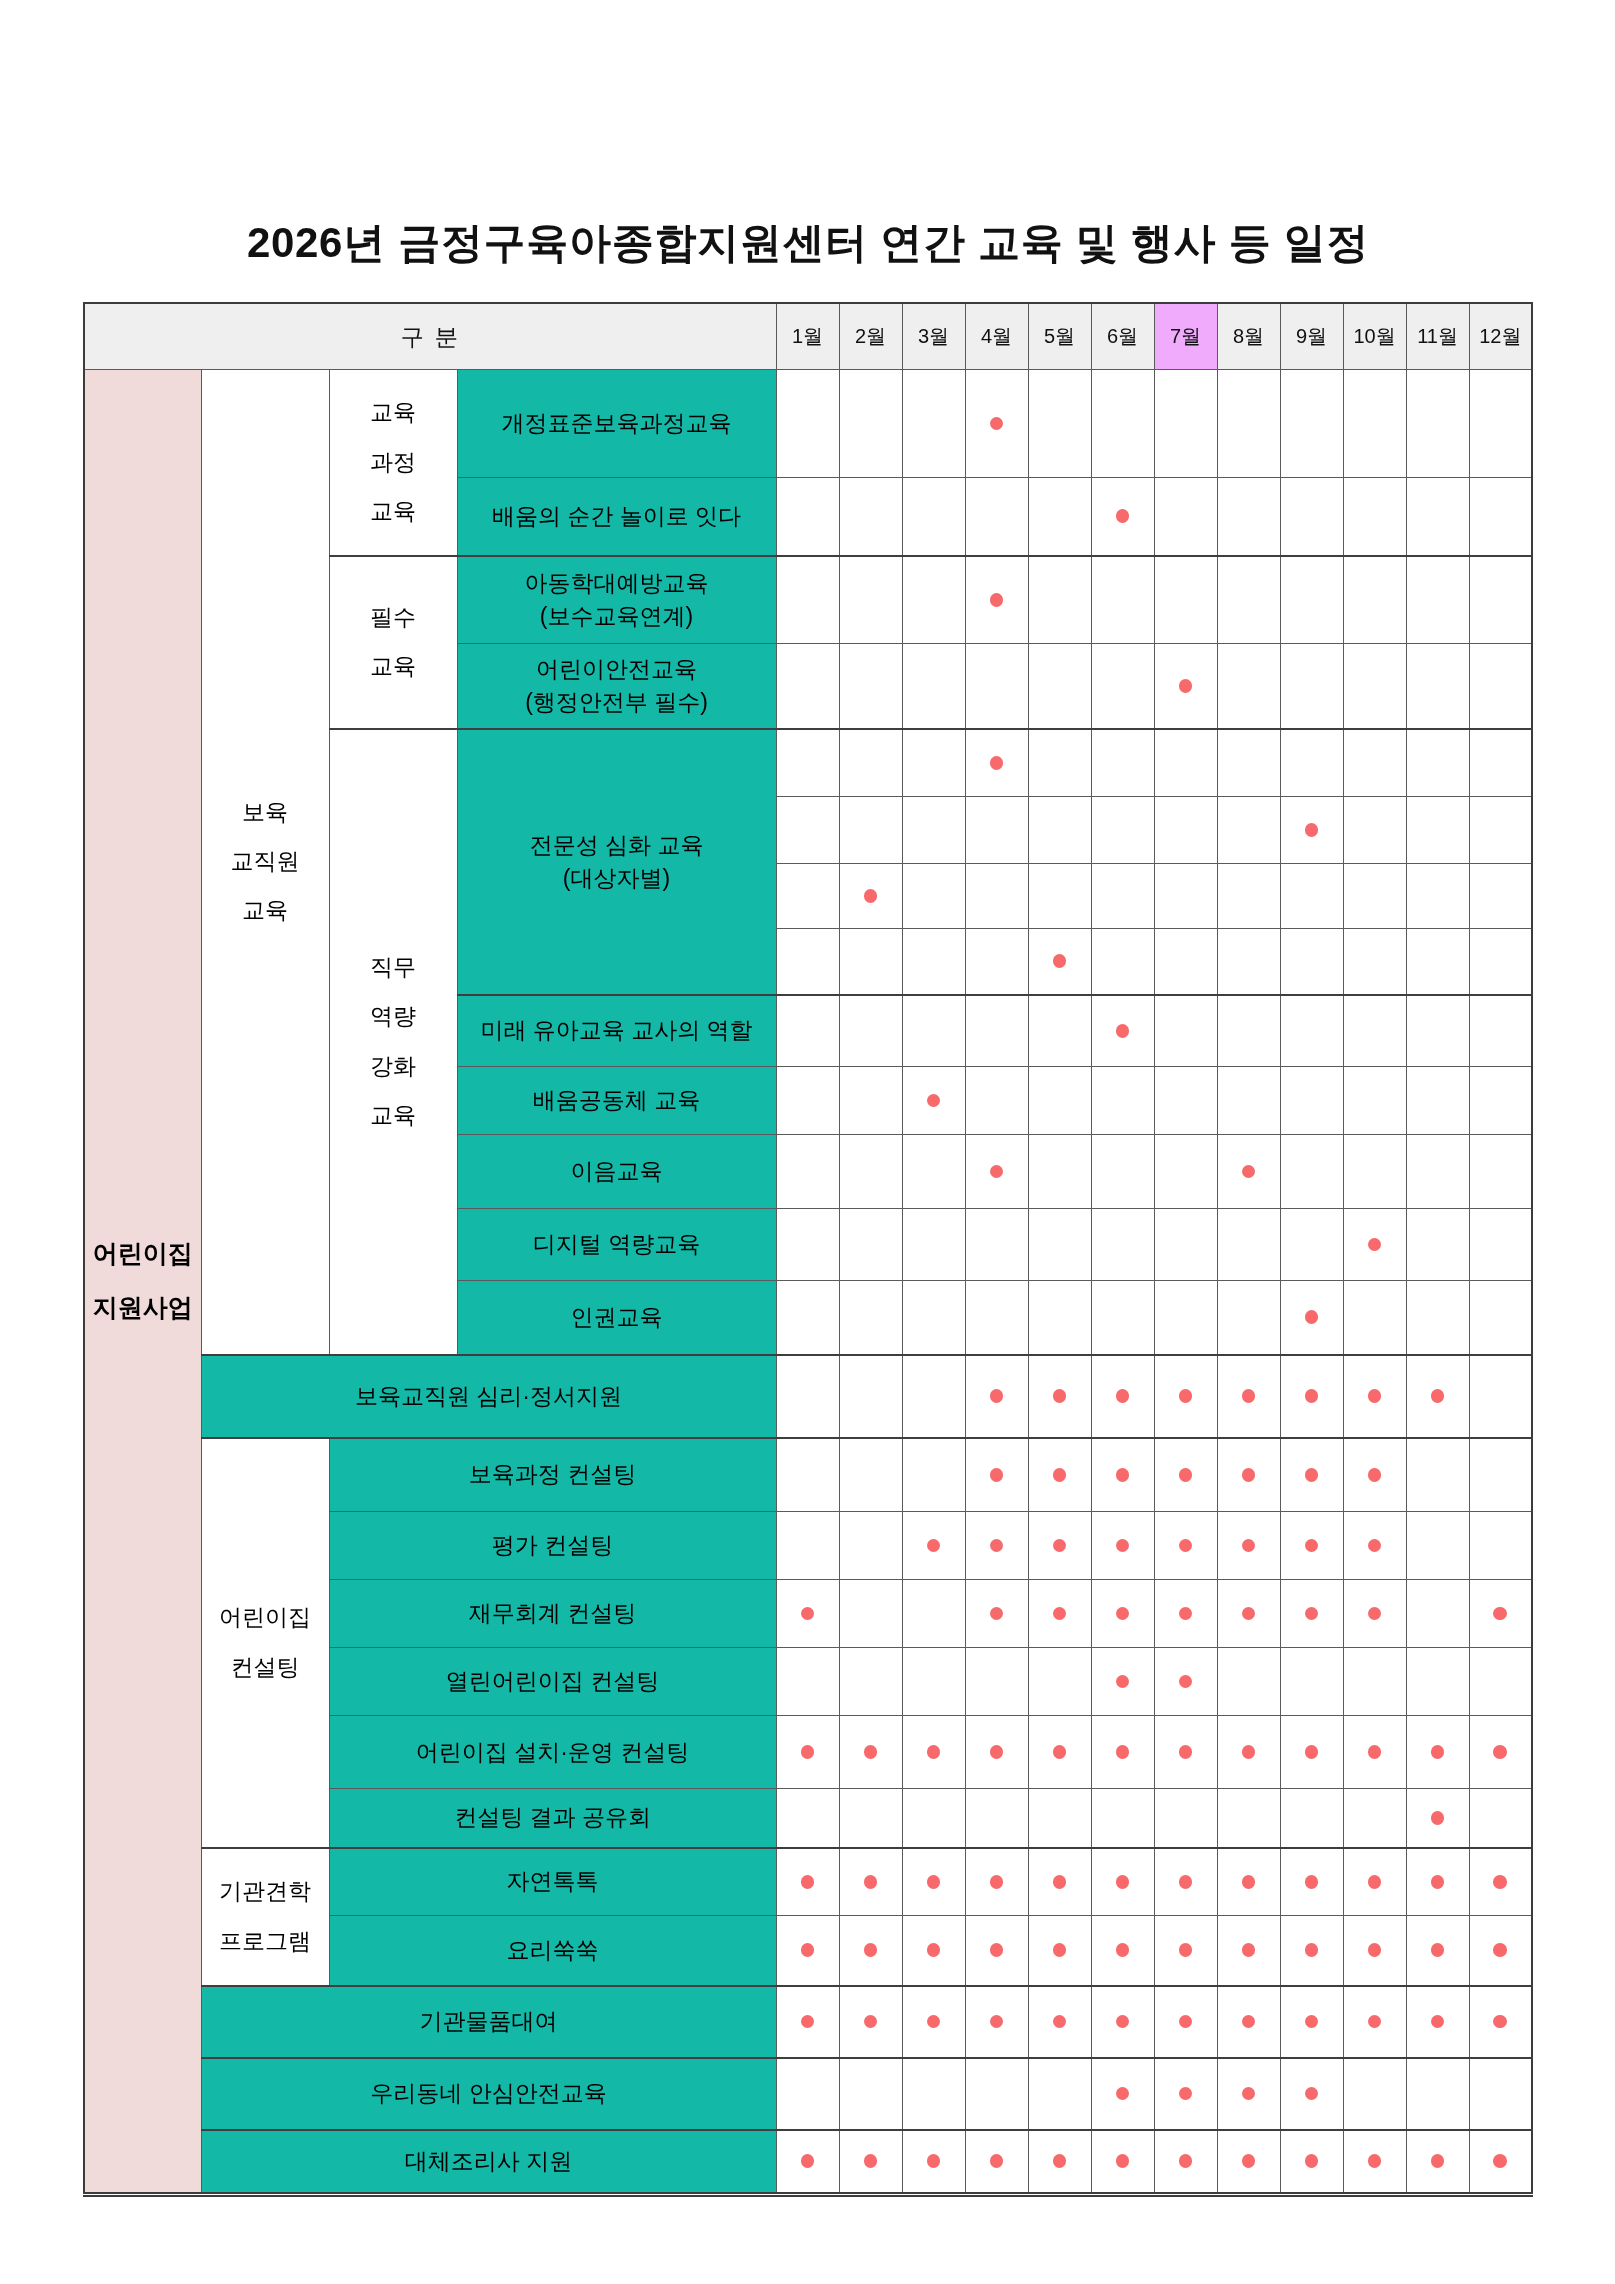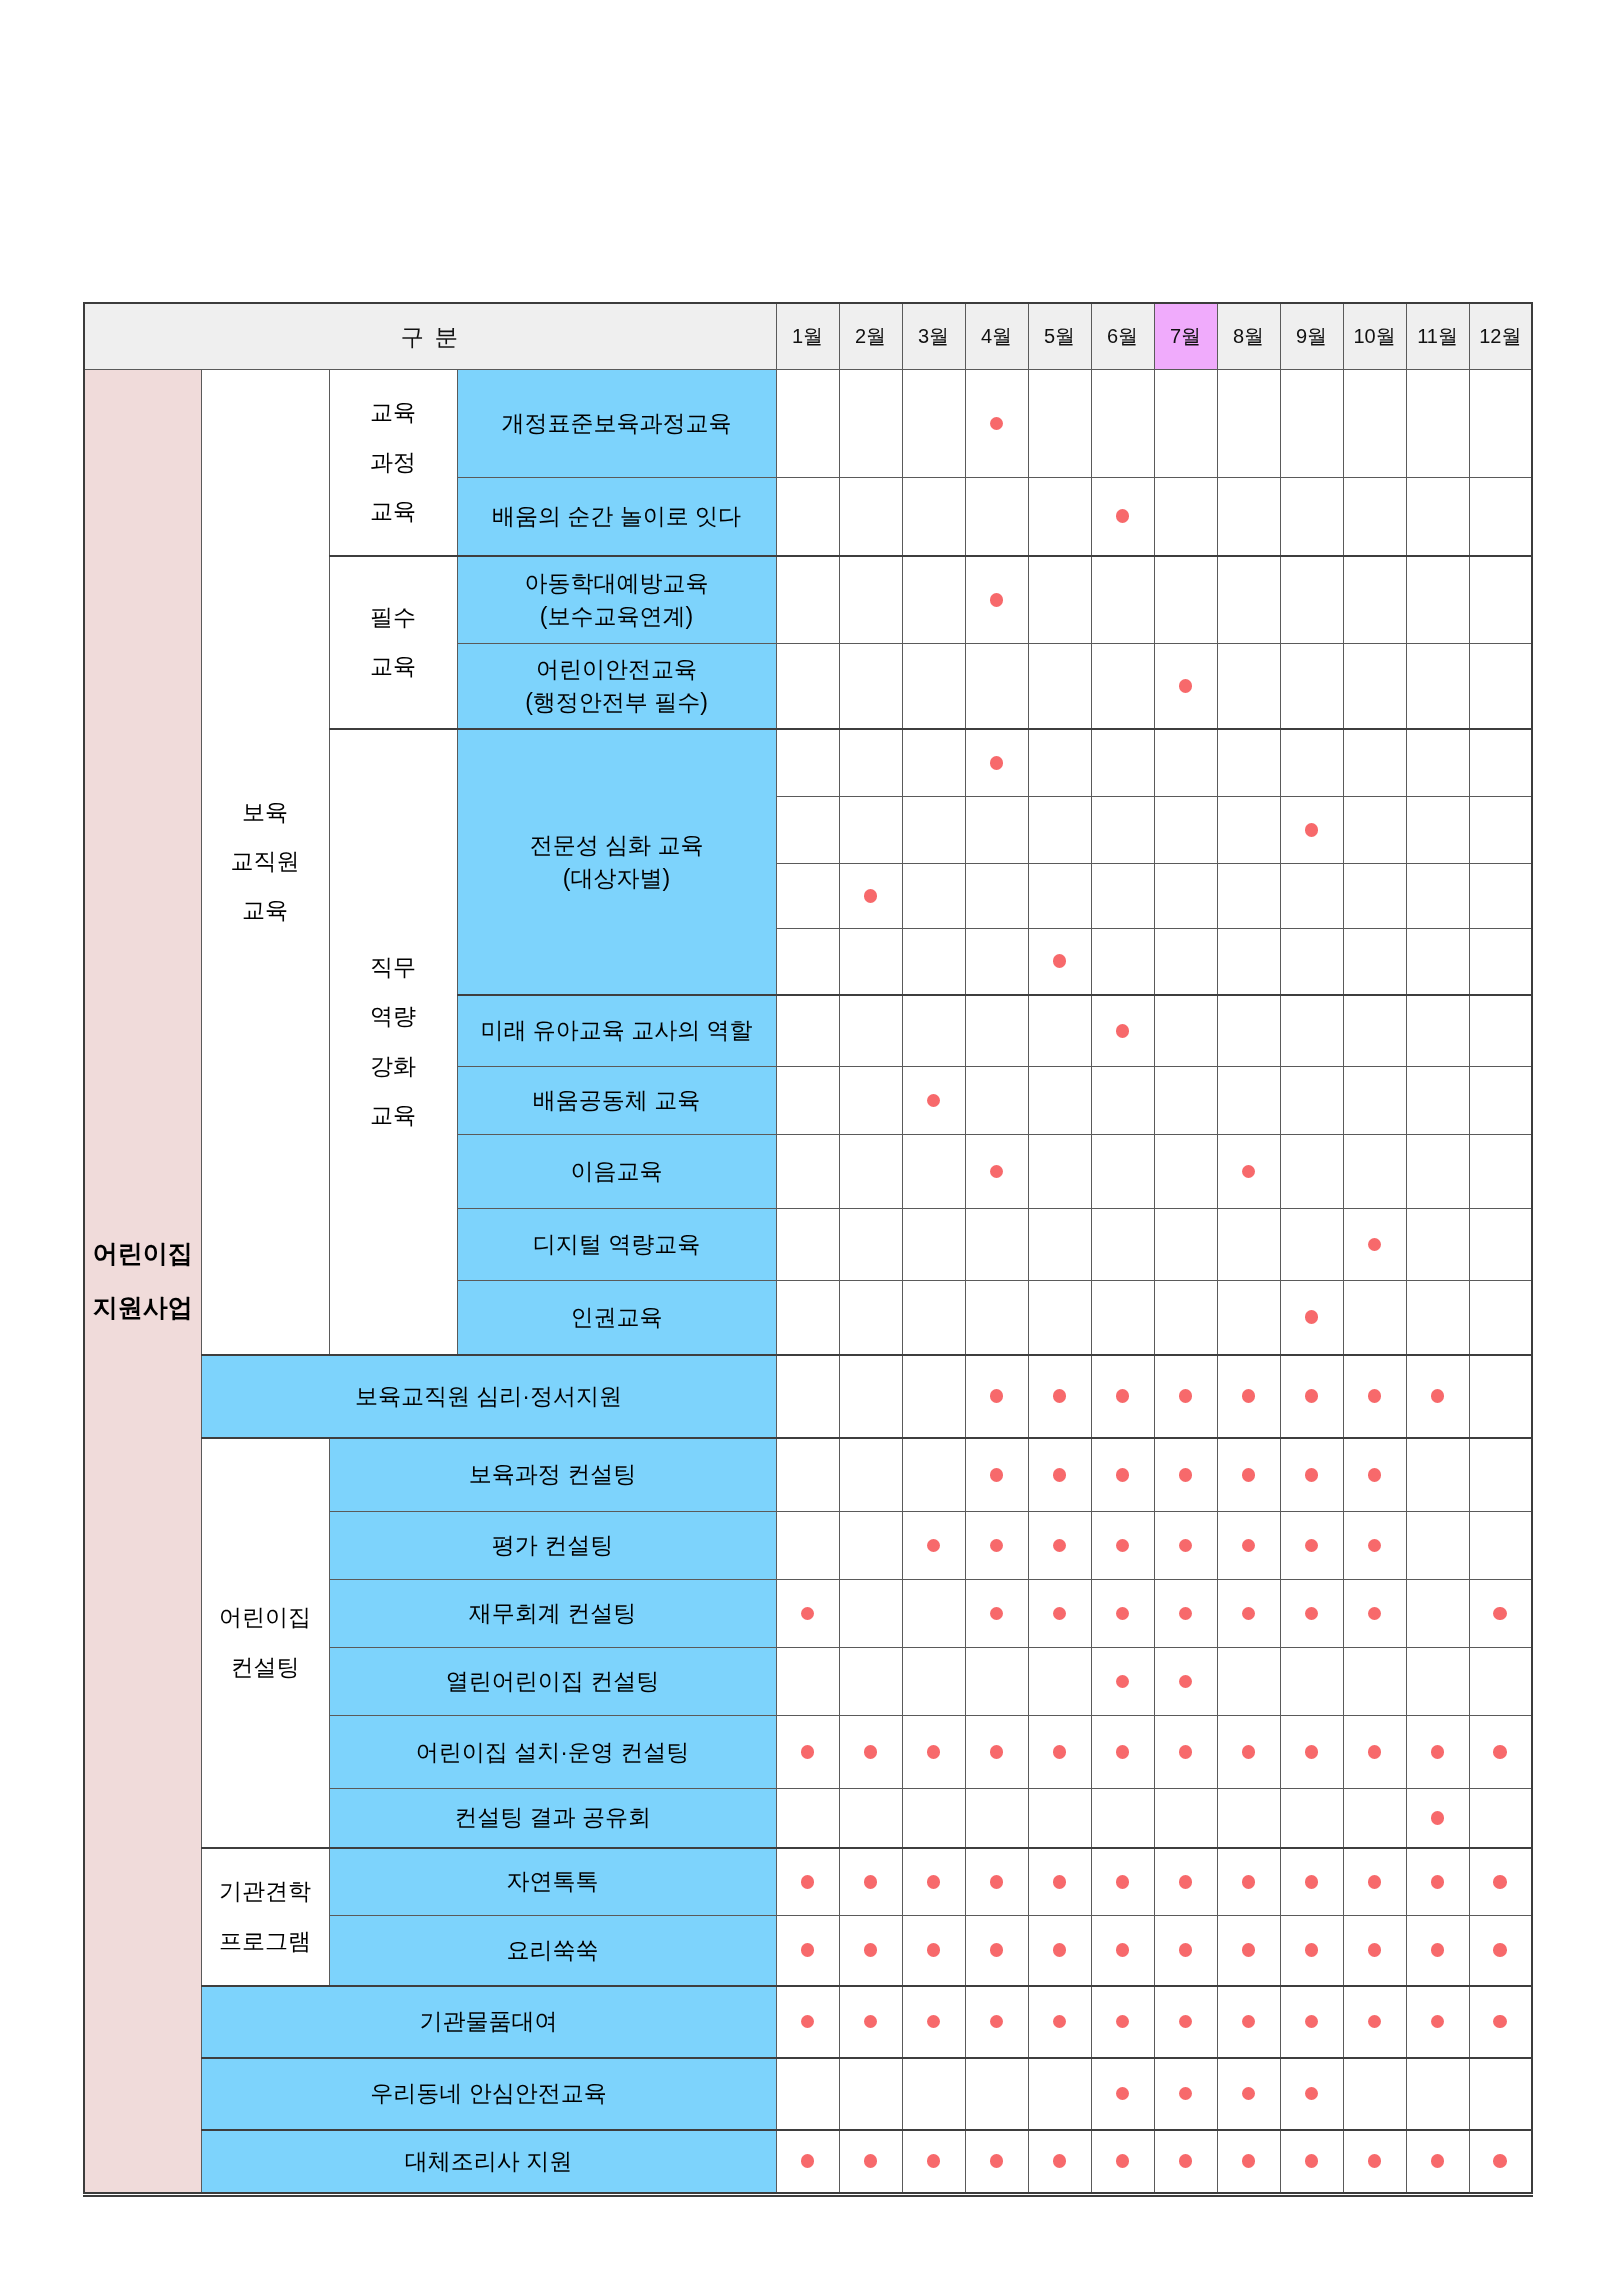--- a/index.html
+++ b/index.html
@@ -34,35 +34,36 @@
     background:#f0dbda;
     font-size:25px;font-weight:700;
     line-height:2.15;white-space:pre-line;
   }
   td.glabel{
     font-size:23px;font-weight:400;
     line-height:2.15;white-space:pre-line;background:#fff;
   }
   td.pname{
     font-size:23px;font-weight:400;
-    line-height:1.42;white-space:pre-line;background:#7dd3fc;
+    line-height:1.42;white-space:pre-line;background:#14b8a6;
   }
   td.mcell{background:#fff;line-height:normal;}
   .dot{
     display:inline-block;width:13.7px;height:13.7px;border-radius:50%;
     vertical-align:middle;
   }
   tr.sep-thin  > td{border-top:1px solid #8a8a8a;}
   tr.sep-med   > td{border-top:1.6px solid #4d4d4d;}
   tr.sep-thick > td{border-top:2.6px solid #3e3e3e;}
 </style>
 </head>
 <body>
 
 <div class="page">
+  <div class="title">2026년 금정구육아종합지원센터 연간 교육 및 행사 등 일정</div>
 
   <div class="tbl-wrap">
     <table class="sched">
       <colgroup>
         <col style="width:117px">
           <col style="width:128px">
           <col style="width:128px">
           <col style="width:319px">
       <col style="width: 63px;">
           <col style="width: 63px;">

